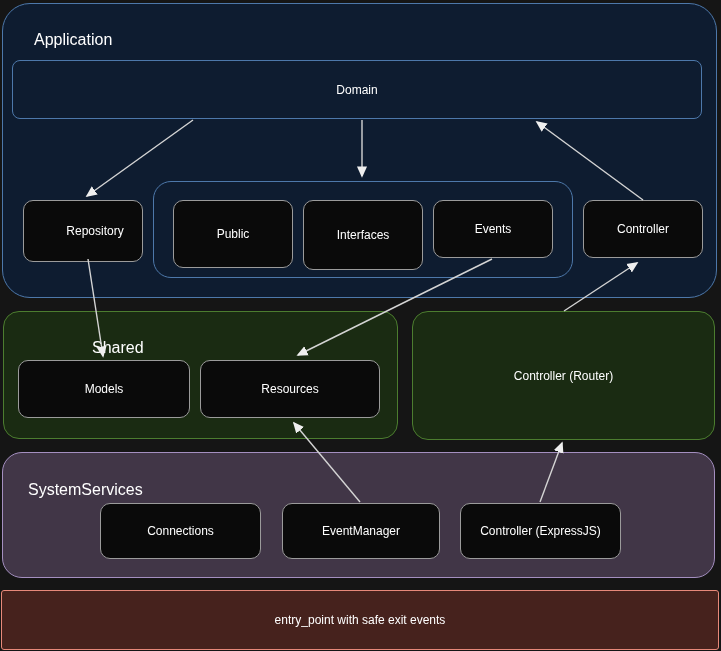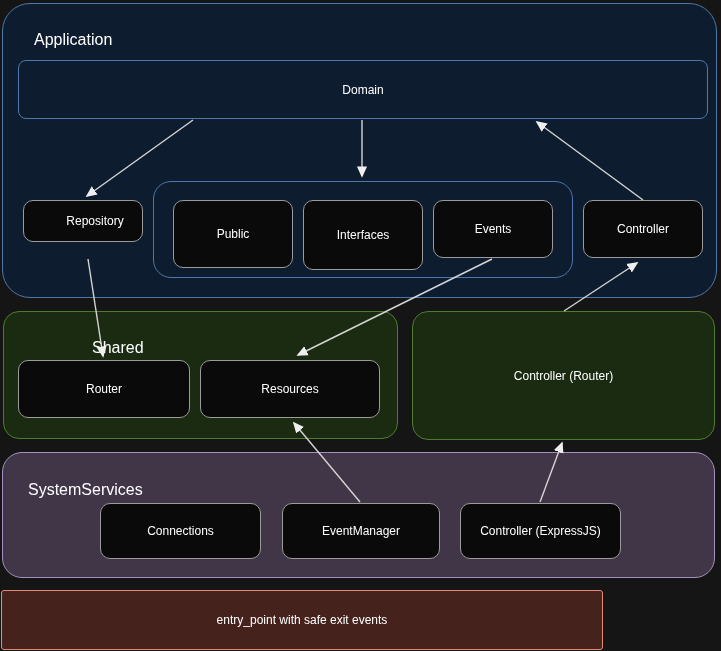--- a/index.html
+++ b/index.html
@@ -43,32 +43,32 @@
   }
   
   #group-application {
     left: 2px; top: 3px; width: 715px; height: 295px;
     background: #0e1c30;
     border-color: #4d78aa;
     border-radius: 28px;
   }
   #group-application .group-label { left: 31px; top: 27px; }
   #node-domain {
-    left: 18px; top: 60px; width: 690px; height: 59px;
+    left: 12px; top: 60px; width: 690px; height: 59px;
     background: #0e1c30;
     border-color: #4d78aa;
     border-radius: 8px;
   }
   #group-inner {
     left: 153px; top: 181px; width: 420px; height: 97px;
     background: transparent;
     border-color: #4d78aa;
     border-radius: 18px;
   }
-  #node-repository { left: 23px;  top: 200px; width: 120px; height: 42px; padding-left: 24px; }
+  #node-repository { left: 23px;  top: 200px; width: 120px; height: 62px; padding-left: 24px; }
   #node-public     { left: 173px; top: 200px; width: 120px; height: 68px; }
   #node-interfaces { left: 303px; top: 200px; width: 120px; height: 70px; }
   #node-events     { left: 433px; top: 200px; width: 120px; height: 58px; }
   #node-controller { left: 583px; top: 200px; width: 120px; height: 58px; }
   
   #group-shared {
     left: 3px; top: 311px; width: 395px; height: 128px;
     background: #1a2b12;
     border-color: #4c7d2f;
     border-radius: 16px;
@@ -88,21 +88,21 @@
     background: #413647;
     border-color: #a48fc0;
     border-radius: 20px;
   }
   #group-system-services .group-label { left: 25px; top: 28px; }
   #node-connections        { left: 100px; top: 503px; width: 161px; height: 56px; }
   #node-event-manager      { left: 282px; top: 503px; width: 158px; height: 56px; }
   #node-controller-express { left: 460px; top: 503px; width: 161px; height: 56px; }
   
   #node-entry-point {
-    left: 1px; top: 590px; width: 602px; height: 60px;
+    left: 1px; top: 590px; width: 718px; height: 60px;
     background: #46221d;
     border: 1.5px solid #e8897a;
     border-radius: 3px;
   }
   
   #edge-layer {
     position: absolute;
     left: 0; top: 0;
     width: 721px; height: 651px;
     pointer-events: none;
@@ -124,21 +124,21 @@
   <div class="group" id="group-inner"></div>
   <div class="node" id="node-repository">Repository</div>
   <div class="node" id="node-public">Public</div>
   <div class="node" id="node-interfaces">Interfaces</div>
   <div class="node" id="node-events">Events</div>
   <div class="node" id="node-controller">Controller</div>
 
   <div class="group" id="group-shared">
     <div class="group-label">Shared</div>
   </div>
-  <div class="node" id="node-models">Router</div>
+  <div class="node" id="node-models">Models</div>
   <div class="node" id="node-resources">Resources</div>
   <div class="node" id="node-controller-router">Controller (Router)</div>
 
   <div class="group" id="group-system-services">
     <div class="group-label">SystemServices</div>
   </div>
   <div class="node" id="node-connections">Connections</div>
   <div class="node" id="node-event-manager">EventManager</div>
   <div class="node" id="node-controller-express">Controller (ExpressJS)</div>
 

